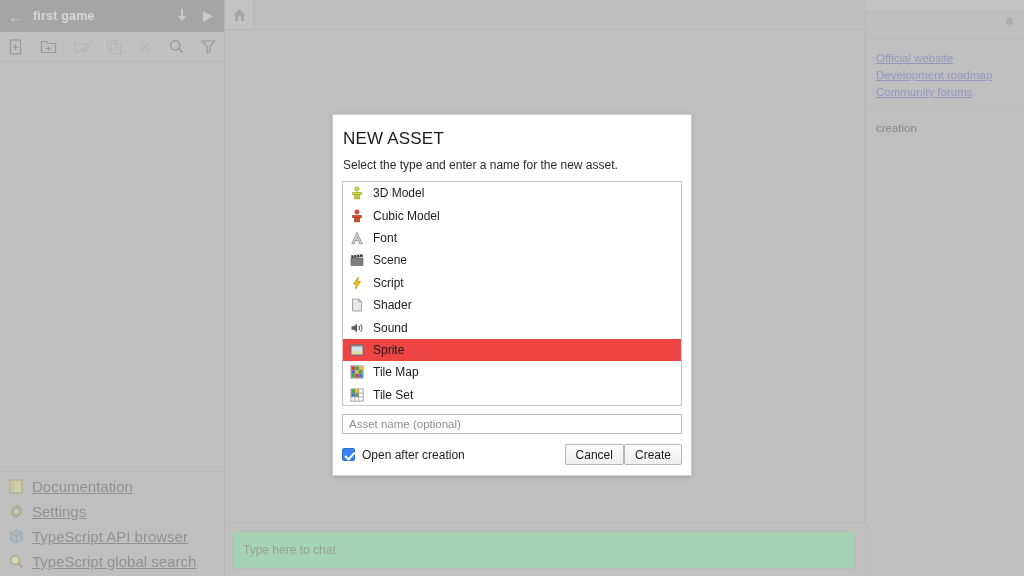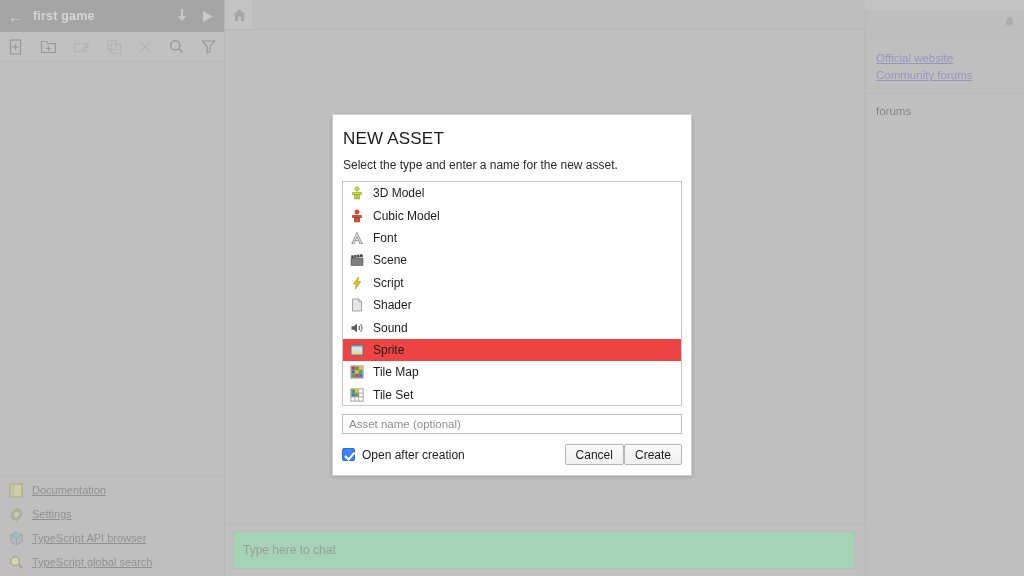--- a/index.html
+++ b/index.html
@@ -40,21 +40,21 @@
   .asset-tree { flex: 1; background: #c2c2c2; }
 
   .left-links {
     border-top: 1px solid #b4b4b4; background: #c2c2c2;
     padding: 6px 0 6px 8px; display: flex; flex-direction: column; gap: 8px;
   }
   .link-row { display: flex; align-items: center; gap: 8px; }
   .link-ico { width: 16px; height: 16px; flex: none; display:flex; align-items:center; justify-content:center; }
   .link-ico svg { display: block; }
   .link-row .lbl {
-    font-size: 11px; color: #5b5b5b; text-decoration: underline;
+    font-size: 15px; color: #5b5b5b; text-decoration: underline;
   }
 
   
   .center {
     position: absolute; left: 225px; top: 0; right: 159px; bottom: 0;
     display: flex; flex-direction: column;
   }
   .tabstrip {
     height: 30px; background: #b9b9b9; display: flex; align-items: stretch;
     border-bottom: 1px solid #b0b0b0;
@@ -285,24 +285,25 @@
       <div class="right-top">
         <span>
           <svg width="13" height="14" viewBox="0 0 13 14">
               <path d="M6.5 1c-2 0-3.2 1.4-3.2 3.3 0 3-1.3 3.9-1.3 4.5h9c0-.6-1.3-1.5-1.3-4.5C9.7 2.4 8.5 1 6.5 1z" fill="#9a9a9a"></path>
               <path d="M5.2 9.6a1.4 1.4 0 0 0 2.6 0z" fill="#9a9a9a"></path>
             </svg>
         </span>
       </div>
       <div class="right-links">
         <a>Official website</a>
+        <a>Development roadmap</a>
         <a>Community forums</a>
       </div>
       <div class="right-users">
-        <div class="user-name">forums</div>
+        <div class="user-name">creation</div>
       </div>
     </div>
   </div>
 
   <div class="overlay"></div>
 
   <div class="dialog">
     <div class="dlg-title">NEW ASSET</div>
     <div class="dlg-sub">Select the type and enter a name for the new asset.</div>
 

